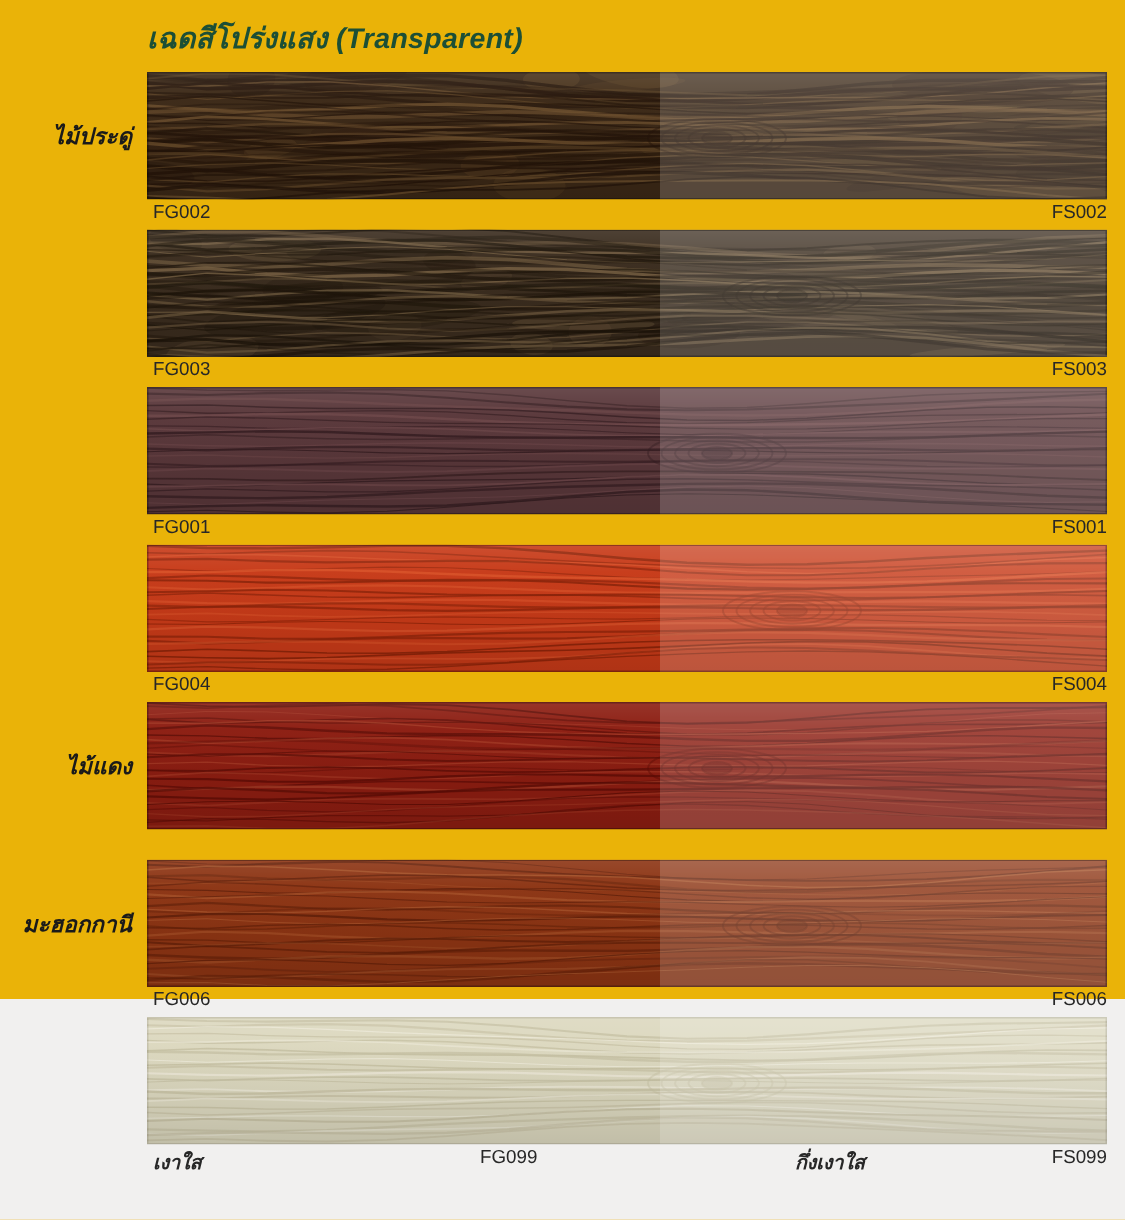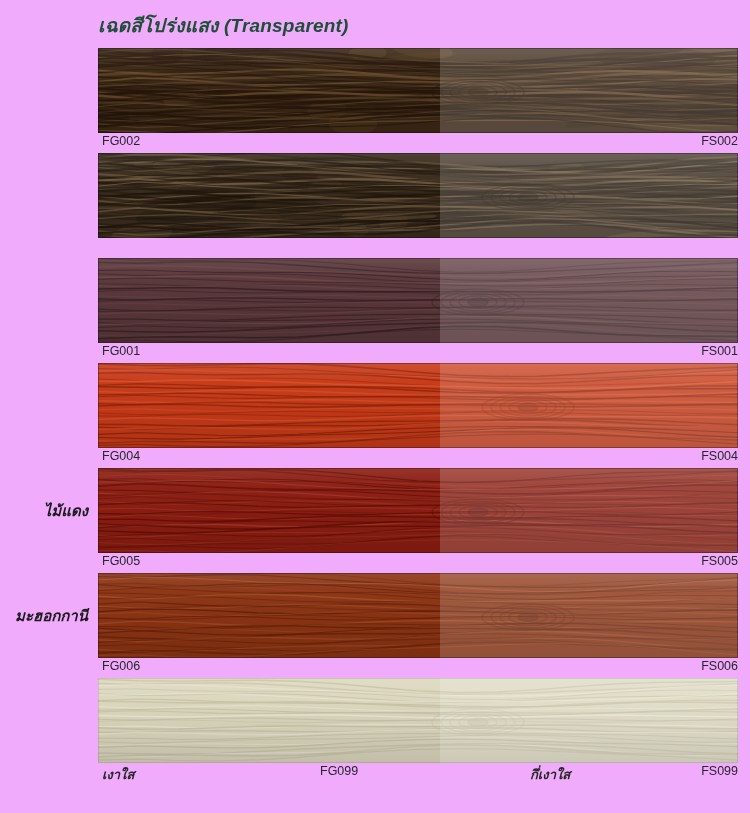--- a/index.html
+++ b/index.html
@@ -5,22 +5,22 @@
   * { box-sizing: border-box; }
   html, body {
     margin: 0; padding: 0;
     width: 750px; height: 813px;
     background: #f1f0ef;
     font-family: "Liberation Sans", sans-serif;
     overflow: hidden;
   }
   #page {
     position: relative;
-    width: 750px; height: 813px;
-    background: #f0abfc;
+    width: 750px; height: 666px;
+    background: #eab308;
   }
   .title {
     position: absolute;
     left: 98px; top: 10px;
     font-size: 19px;
     font-style: italic;
     font-weight: bold;
     color: #1c4f36;
     letter-spacing: 0.2px;
     white-space: nowrap;
@@ -114,20 +114,21 @@
 </style>
 </head>
 <body>
 
 <div id="page">
 
   <div class="title">เฉดสีโปร่งแสง (Transparent)</div>
 
   <div class="rows" id="rows-host">
       <div class="row">
+        <div class="row-label">ไม้ประดู่</div>
         <div class="swatch-wrap">
           <div class="swatch">
             <svg class="grain" viewBox="0 0 640 85" preserveAspectRatio="none">
               <rect x="0" y="0" width="640" height="85" fill="#3b2816"></rect>
               <ellipse cx="69.5" cy="5.1" rx="16.0" ry="11.9" fill="#241409" opacity="0.31" transform="rotate(-8.4 69.5 5.1)"></ellipse>
               <ellipse cx="371.7" cy="47.7" rx="43.4" ry="10.1" fill="#6b4e2c" opacity="0.21" transform="rotate(-3.7 371.7 47.7)"></ellipse>
               <ellipse cx="148.4" cy="42.2" rx="44.3" ry="7.2" fill="#241409" opacity="0.10" transform="rotate(-8.7 148.4 42.2)"></ellipse>
               <ellipse cx="346.5" cy="21.2" rx="48.1" ry="4.7" fill="#6b4e2c" opacity="0.14" transform="rotate(2.2 346.5 21.2)"></ellipse>
               <ellipse cx="139.6" cy="2.0" rx="35.2" ry="11.6" fill="#241409" opacity="0.32" transform="rotate(-9.1 139.6 2.0)"></ellipse>
               <ellipse cx="589.2" cy="79.0" rx="60.8" ry="8.3" fill="#6b4e2c" opacity="0.26" transform="rotate(5.9 589.2 79.0)"></ellipse>
@@ -296,20 +297,24 @@
               <ellipse cx="430" cy="44.2" rx="28.0" ry="8.6" fill="none" stroke="#1d1409" stroke-width="1.3" opacity="0.42"></ellipse>
               <ellipse cx="430" cy="44.2" rx="19.0" ry="6.4" fill="none" stroke="#1d1409" stroke-width="1.3" opacity="0.42"></ellipse>
               <ellipse cx="430" cy="44.2" rx="10.0" ry="4.2" fill="none" stroke="#1d1409" stroke-width="1.3" opacity="0.42"></ellipse>
               <ellipse cx="430" cy="44.2" rx="10" ry="3.5" fill="#1d1409" opacity="0.35"></ellipse>
             </svg>
             <div class="sheen"></div>
             <div class="half-overlay" style="left: 342px; width: 298px;"></div>
             <div class="edge"></div>
           </div>
         </div>
+        <div class="codes">
+          <div class="code l">FG003</div>
+          <div class="code r">FS003</div>
+        </div>
       </div>
       <div class="row">
         <div class="swatch-wrap">
           <div class="swatch">
             <svg class="grain" viewBox="0 0 640 85" preserveAspectRatio="none">
               <rect x="0" y="0" width="640" height="85" fill="#59373a"></rect>
               <path d="M 0 0.7 L 40.0 2.1 L 80.0 2.5 L 120.0 2.1 L 160.0 1.7 L 200.0 2.6 L 240.0 5.3 L 280.0 9.1 L 320.0 12.5 L 360.0 14.2 L 400.0 13.7 L 440.0 11.2 L 480.0 8.0 L 520.0 5.3 L 560.0 3.9 L 600.0 3.4 L 640.0 2.9" fill="none" stroke="#351d21" stroke-width="0.92" opacity="0.65"></path>
               <path d="M 0 4.4 L 40.0 5.3 L 80.0 4.1 L 120.0 3.6 L 160.0 4.7 L 200.0 7.2 L 240.0 10.3 L 280.0 13.1 L 320.0 14.9 L 360.0 15.5 L 400.0 15.0 L 440.0 13.6 L 480.0 11.9 L 520.0 10.3 L 560.0 8.6 L 600.0 6.5 L 640.0 4.5" fill="none" stroke="#351d21" stroke-width="1.41" opacity="0.73"></path>
               <path d="M 0 9.2 L 40.0 7.7 L 80.0 8.0 L 120.0 9.5 L 160.0 11.3 L 200.0 13.0 L 240.0 14.2 L 280.0 15.5 L 320.0 17.0 L 360.0 18.4 L 400.0 19.0 L 440.0 18.6 L 480.0 16.9 L 520.0 14.2 L 560.0 11.3 L 600.0 9.2 L 640.0 8.4" fill="none" stroke="#6c4548" stroke-width="1.57" opacity="0.56"></path>
               <path d="M 0 12.4 L 40.0 12.0 L 80.0 13.5 L 120.0 14.4 L 160.0 14.4 L 200.0 14.4 L 240.0 15.3 L 280.0 17.4 L 320.0 20.0 L 360.0 22.0 L 400.0 22.3 L 440.0 20.9 L 480.0 18.2 L 520.0 15.3 L 560.0 13.5 L 600.0 13.2 L 640.0 13.8" fill="none" stroke="#351d21" stroke-width="0.98" opacity="0.86"></path>
@@ -441,24 +446,20 @@
               <ellipse cx="380" cy="44.2" rx="28.0" ry="8.6" fill="none" stroke="#5c0c05" stroke-width="1.3" opacity="0.42"></ellipse>
               <ellipse cx="380" cy="44.2" rx="19.0" ry="6.4" fill="none" stroke="#5c0c05" stroke-width="1.3" opacity="0.42"></ellipse>
               <ellipse cx="380" cy="44.2" rx="10.0" ry="4.2" fill="none" stroke="#5c0c05" stroke-width="1.3" opacity="0.42"></ellipse>
               <ellipse cx="380" cy="44.2" rx="10" ry="3.5" fill="#5c0c05" opacity="0.35"></ellipse>
             </svg>
             <div class="sheen"></div>
             <div class="half-overlay" style="left: 342px; width: 298px;"></div>
             <div class="edge"></div>
           </div>
         </div>
-        <div class="codes">
-          <div class="code l">FG005</div>
-          <div class="code r">FS005</div>
-        </div>
       </div>
       <div class="row">
         <div class="row-label">มะฮอกกานี</div>
         <div class="swatch-wrap">
           <div class="swatch">
             <svg class="grain" viewBox="0 0 640 85" preserveAspectRatio="none">
               <rect x="0" y="0" width="640" height="85" fill="#8c3413"></rect>
               <path d="M 0 0.9 L 40.0 3.0 L 80.0 3.5 L 120.0 2.1 L 160.0 0.5 L 200.0 0.2 L 240.0 2.1 L 280.0 5.8 L 320.0 9.8 L 360.0 12.7 L 400.0 13.7 L 440.0 13.0 L 480.0 10.9 L 520.0 8.7 L 560.0 7.1 L 600.0 6.1 L 640.0 4.8" fill="none" stroke="#5d1d07" stroke-width="0.74" opacity="0.57"></path>
               <path d="M 0 3.5 L 40.0 4.9 L 80.0 2.7 L 120.0 1.4 L 160.0 2.1 L 200.0 4.5 L 240.0 7.4 L 280.0 9.8 L 320.0 11.4 L 360.0 12.6 L 400.0 13.7 L 440.0 14.3 L 480.0 14.1 L 520.0 13.1 L 560.0 11.0 L 600.0 7.8 L 640.0 4.5" fill="none" stroke="#5d1d07" stroke-width="1.21" opacity="0.73"></path>
               <path d="M 0 7.0 L 40.0 4.5 L 80.0 4.8 L 120.0 6.7 L 160.0 8.9 L 200.0 10.2 L 240.0 10.4 L 280.0 10.6 L 320.0 11.9 L 360.0 14.5 L 400.0 17.2 L 440.0 18.7 L 480.0 18.2 L 520.0 15.6 L 560.0 11.7 L 600.0 8.4 L 640.0 6.9" fill="none" stroke="#a8542a" stroke-width="0.97" opacity="0.77"></path>
@@ -546,19 +547,19 @@
               <ellipse cx="380" cy="44.2" rx="10" ry="3.5" fill="#c6c0a3" opacity="0.35"></ellipse>
             </svg>
             <div class="sheen"></div>
             <div class="half-overlay" style="left: 342px; width: 298px;"></div>
             <div class="edge light"></div>
           </div>
         </div>
         <div class="codes">
           <div class="code l thai">เงาใส</div>
           <div class="code m1">FG099</div>
-          <div class="code m2 thai">กึ่เงาใส</div>
+          <div class="code m2 thai">กึ่งเงาใส</div>
           <div class="code r">FS099</div>
         </div>
       </div>
     </div>
 
 </div>
 
 </body></html>

